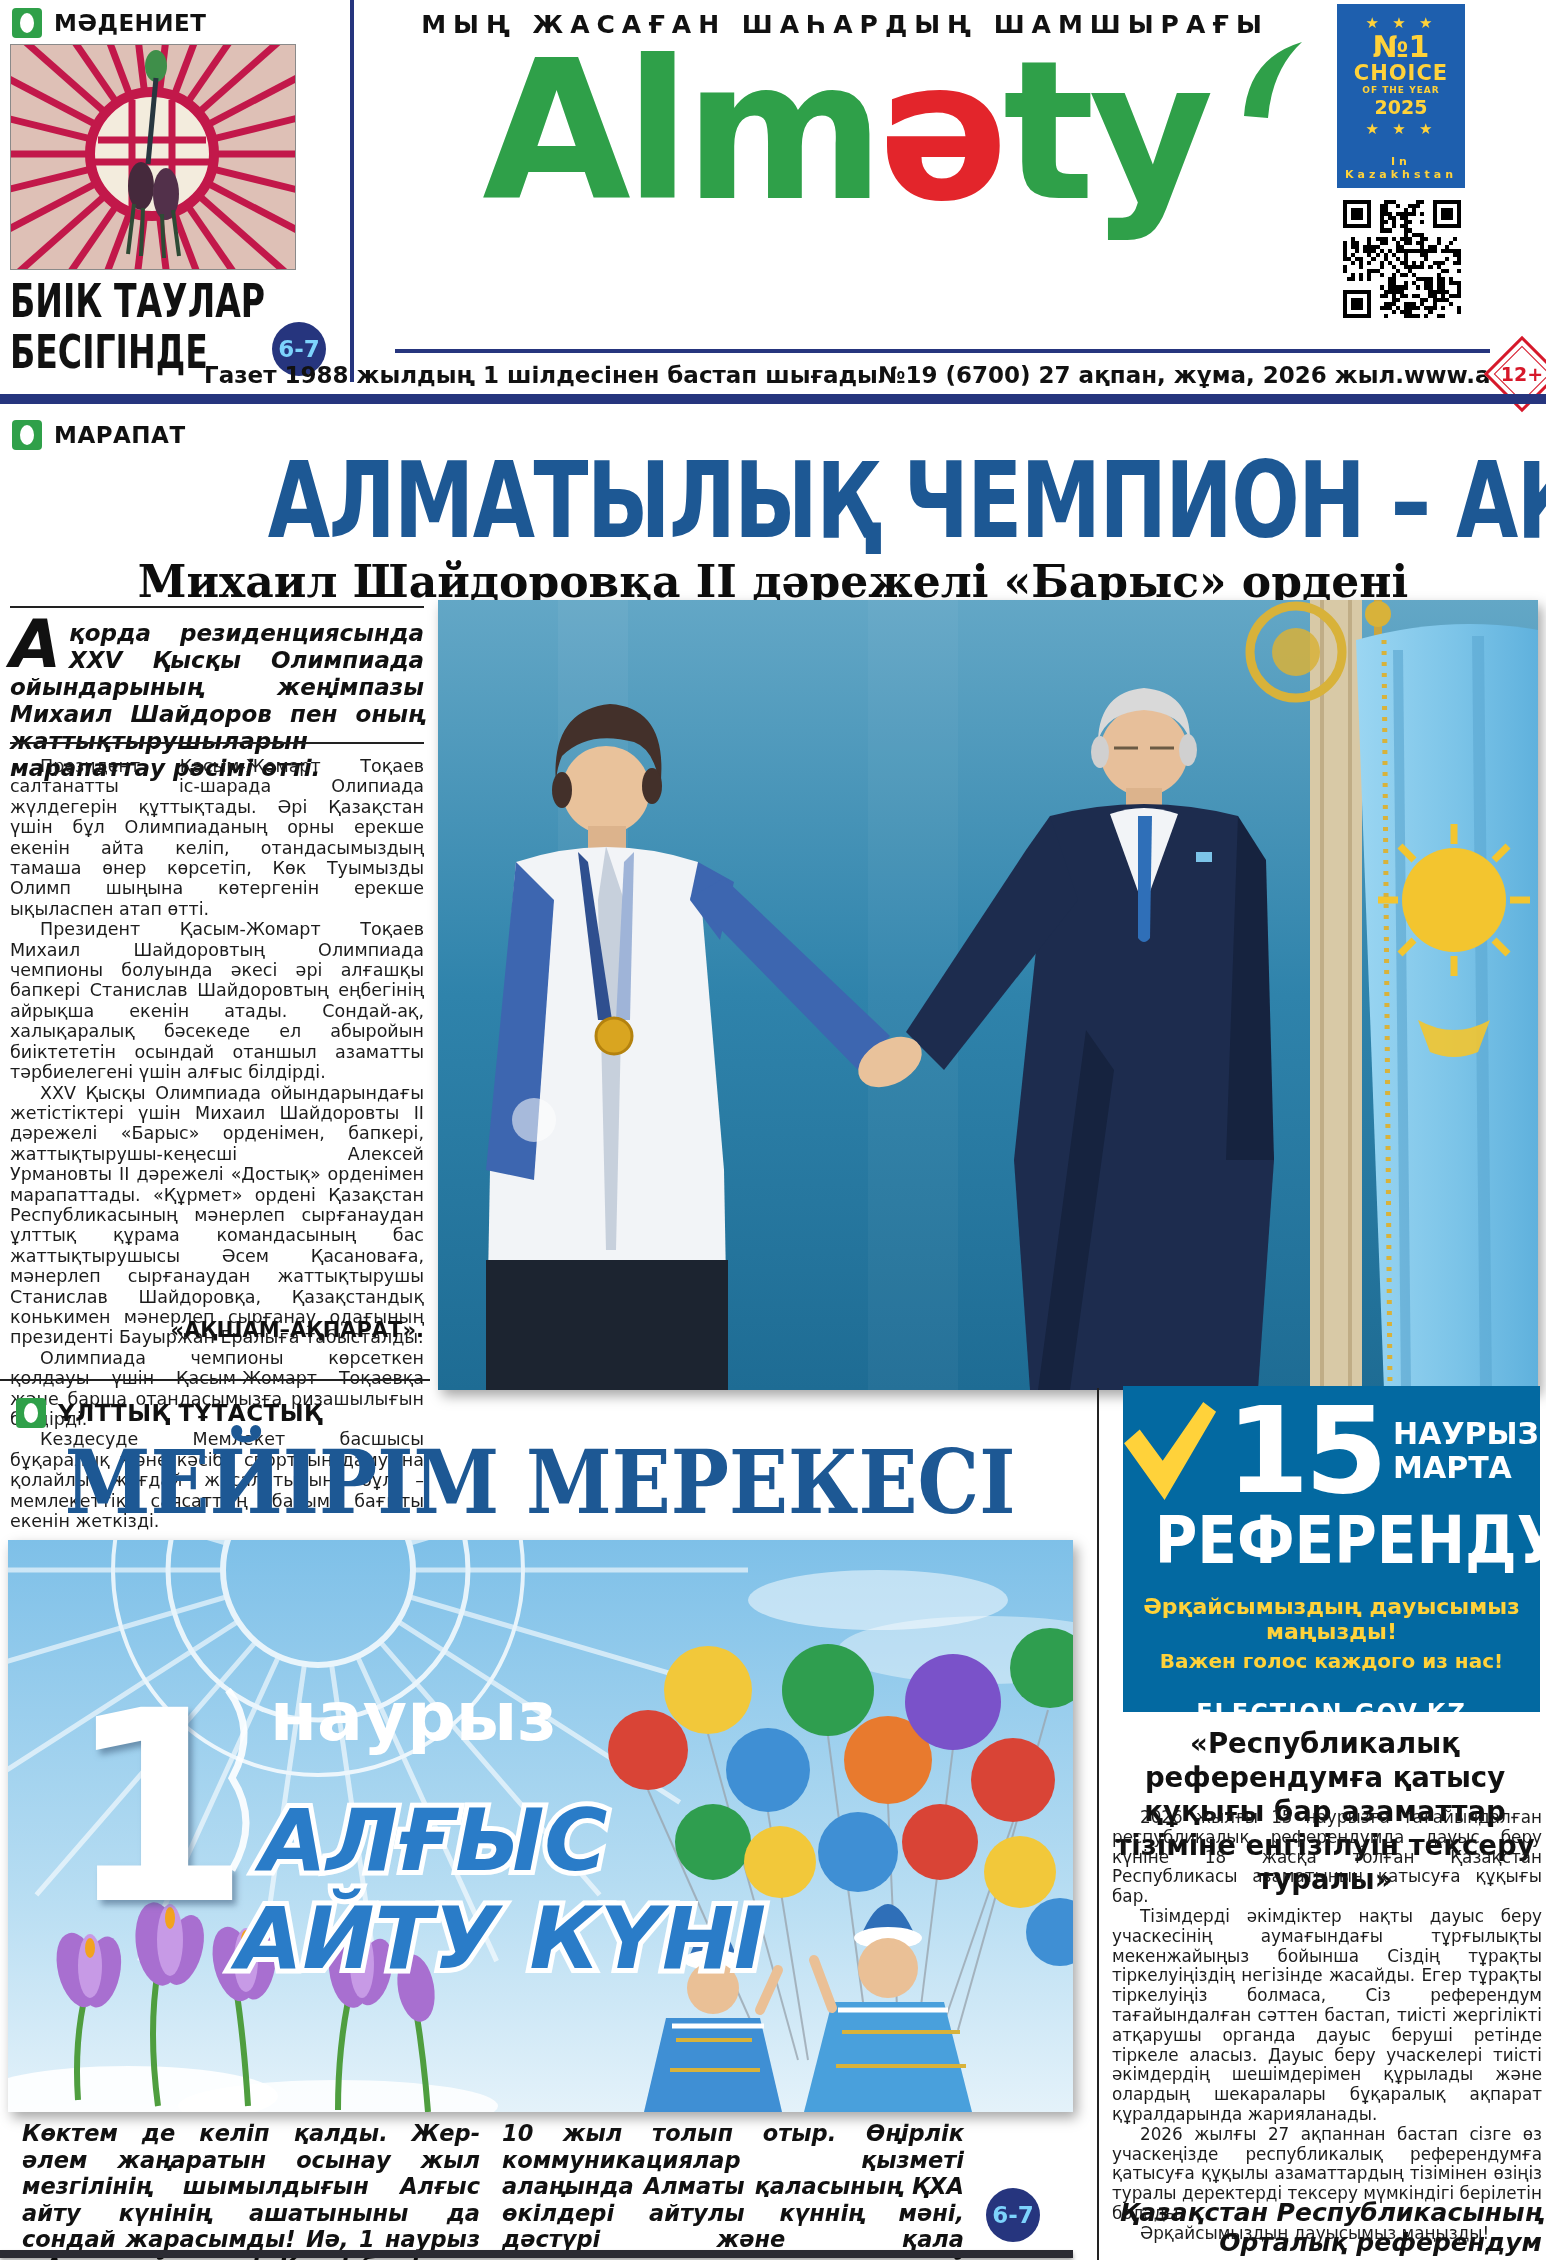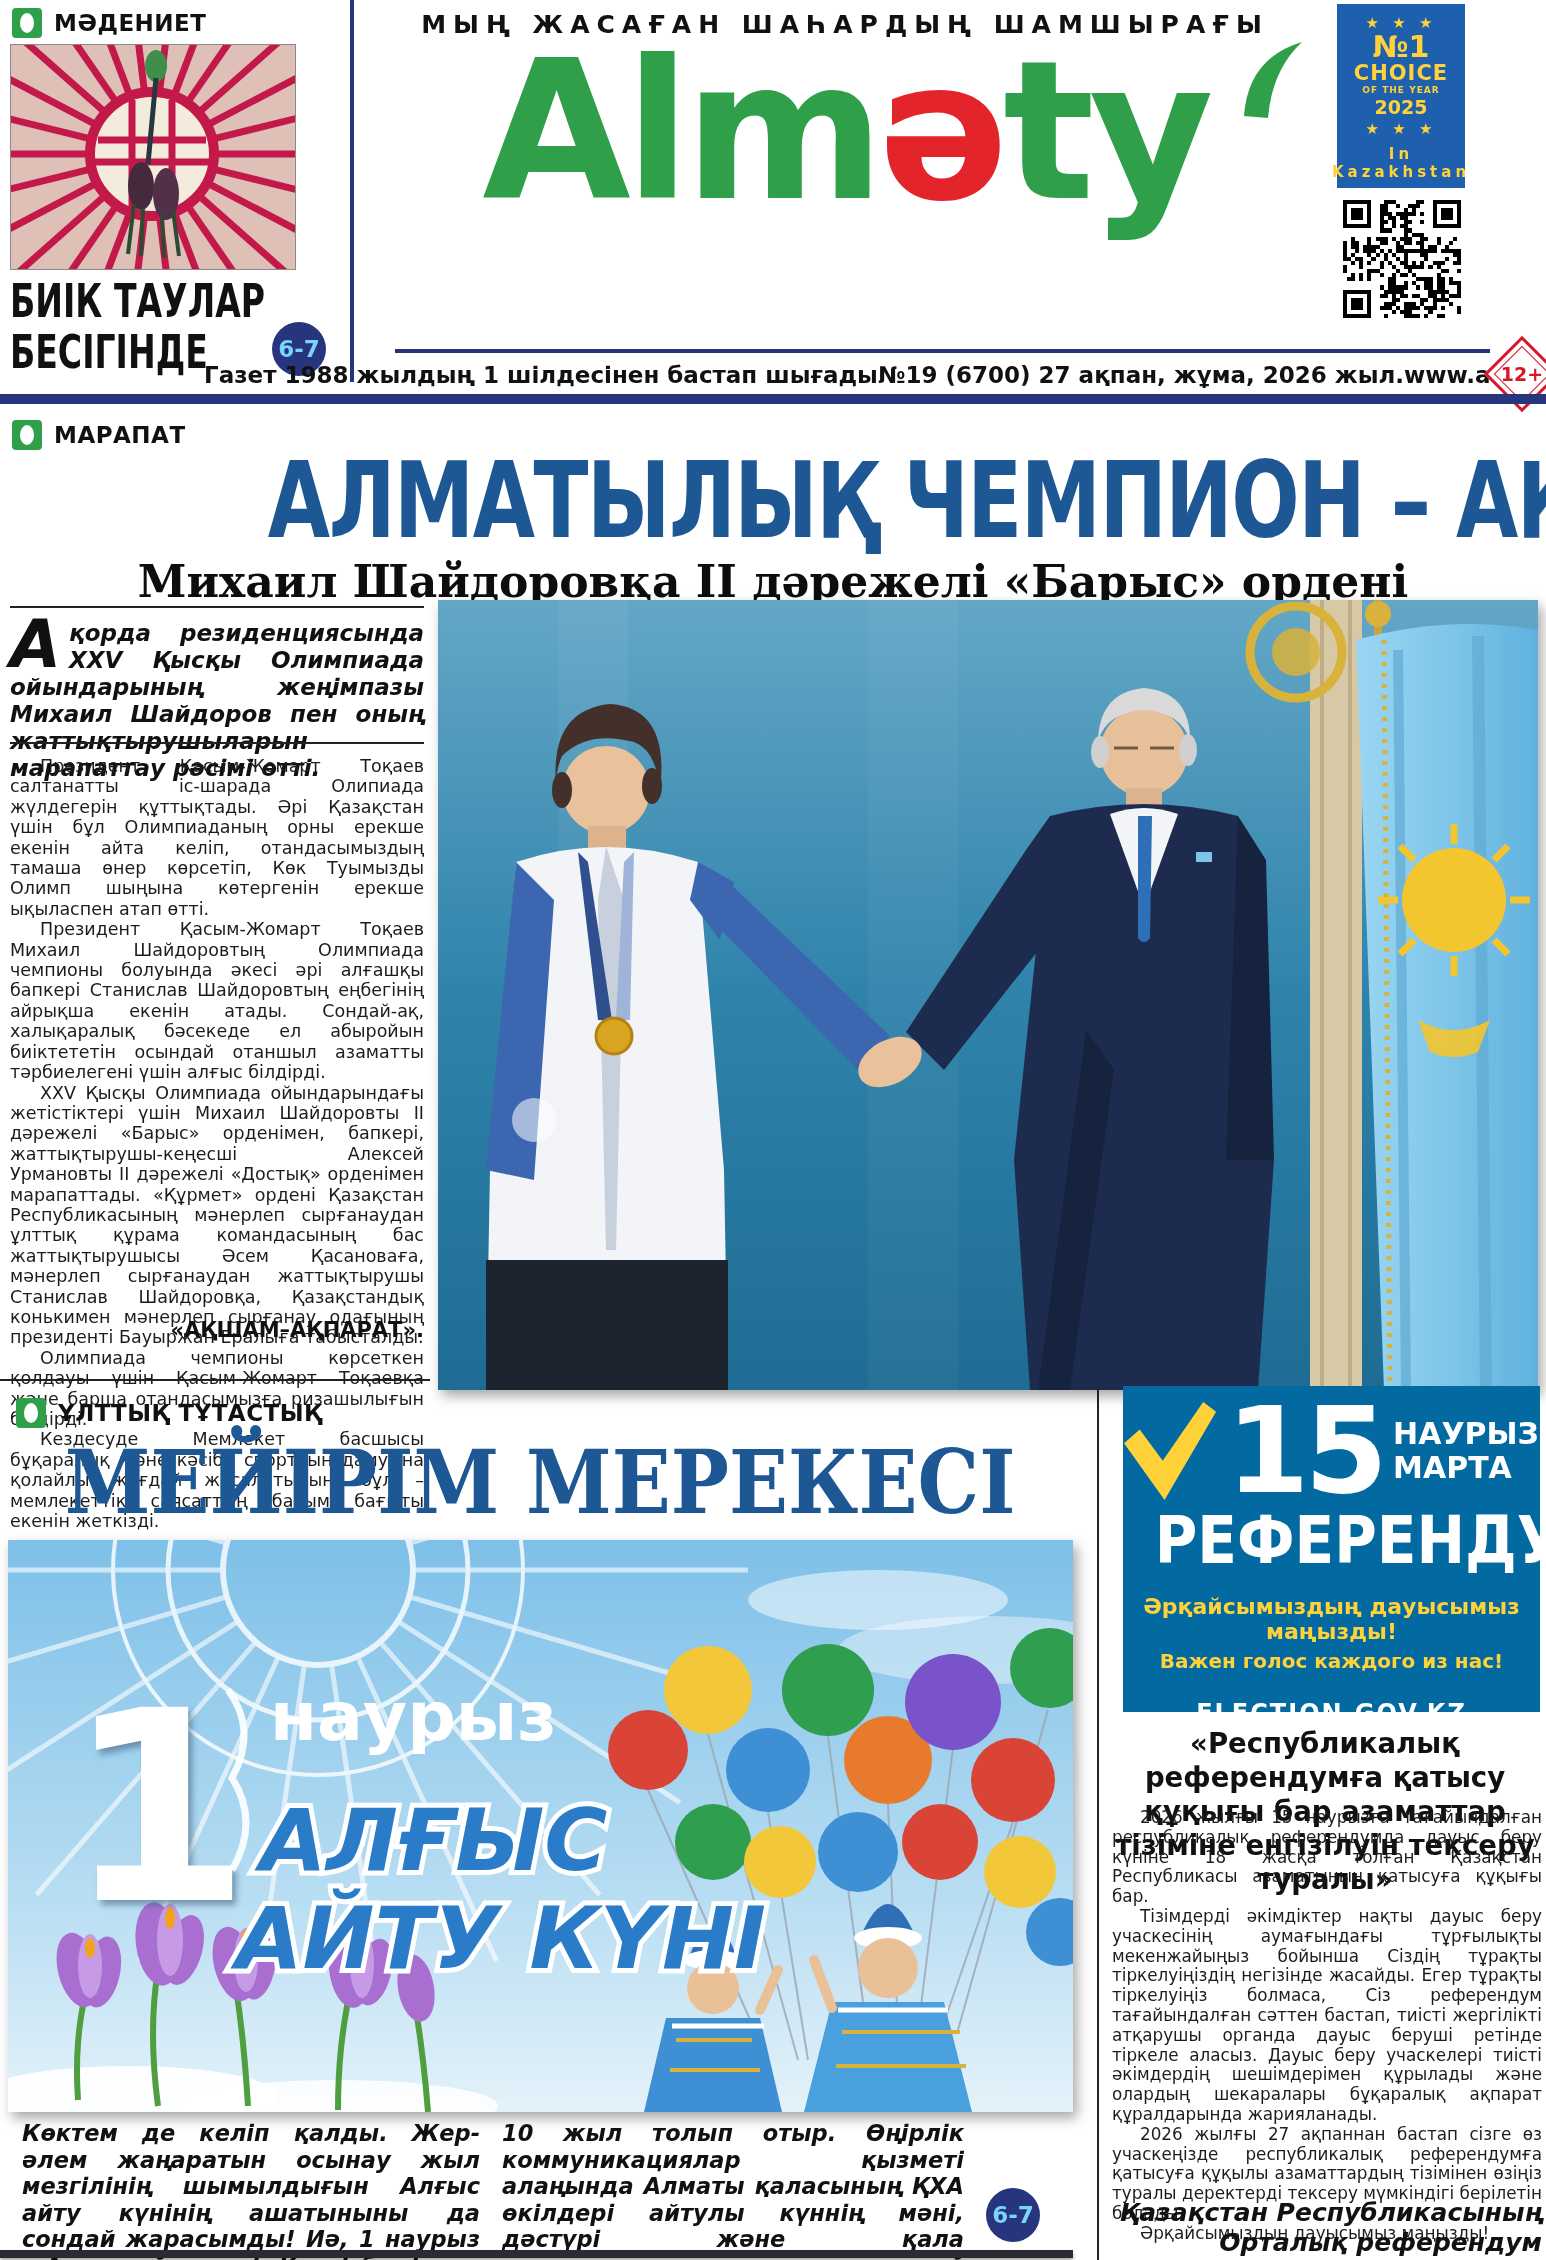--- a/index.html
+++ b/index.html
@@ -28,21 +28,21 @@
   .vsep{width:2px;height:34px;background:#26357e;}
   .band{background:#26357e;}
 
   .award-box{background:#1e5fae;color:#ffd23a;text-align:center;font-weight:700;
         display:flex;flex-direction:column;align-items:center;padding-top:10px;box-sizing:border-box;}
   .aw-stars{font-size:15px;letter-spacing:4px;line-height:1.2;}
   .aw-no{font-size:30px;line-height:1;}
   .aw-choice{font-size:21px;letter-spacing:1px;line-height:1.1;}
   .aw-oty{font-size:9px;letter-spacing:1px;}
   .aw-year{font-size:19px;line-height:1.3;}
-  .aw-country{font-size:15px;letter-spacing:4px;margin-top:auto;padding-bottom:7px;}
+  .aw-country{font-size:11px;letter-spacing:4px;margin-top:auto;padding-bottom:7px;}
 
   .qr-wrap{background:#fff;}
   .age-badge{width:64px;height:64px;}
   .age-d1{position:absolute;inset:5px;transform:rotate(45deg);border:3px solid #d6182a;background:#fff;}
   .age-d2{position:absolute;inset:12px;transform:rotate(45deg);border:1px solid #d6182a;}
   .age-t{position:absolute;inset:0;display:flex;align-items:center;justify-content:center;
         color:#d6182a;font-weight:700;font-size:19px;}
 
   
   .headline1{width:1546px;text-align:center;color:#1d5894;font-weight:800;font-size:106px;line-height:1;white-space:nowrap;}

